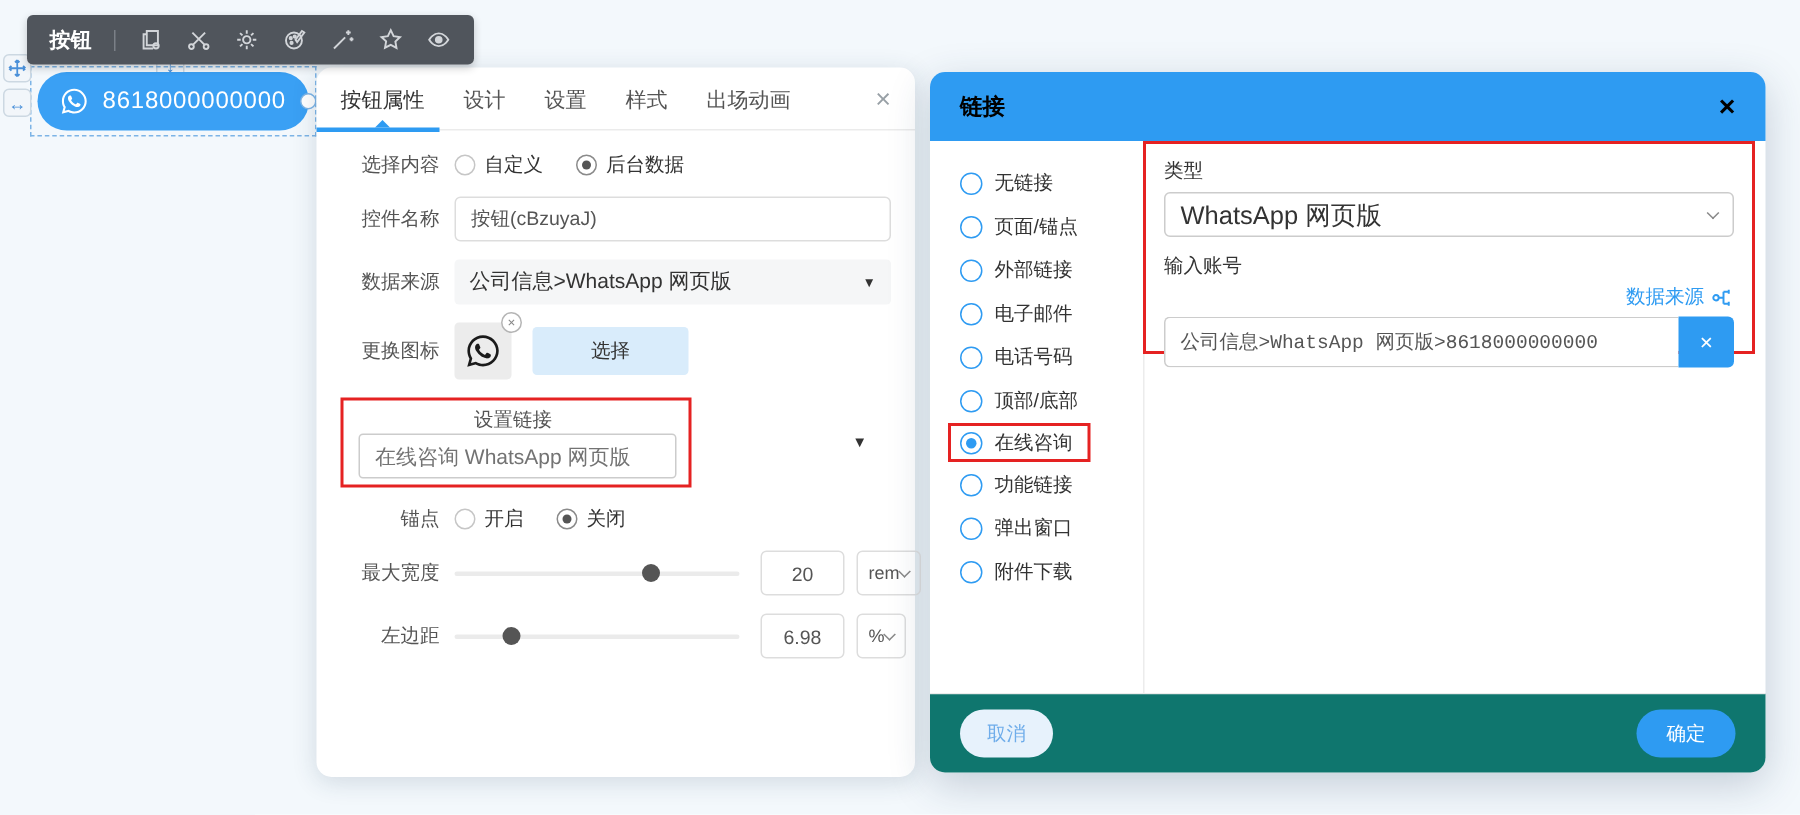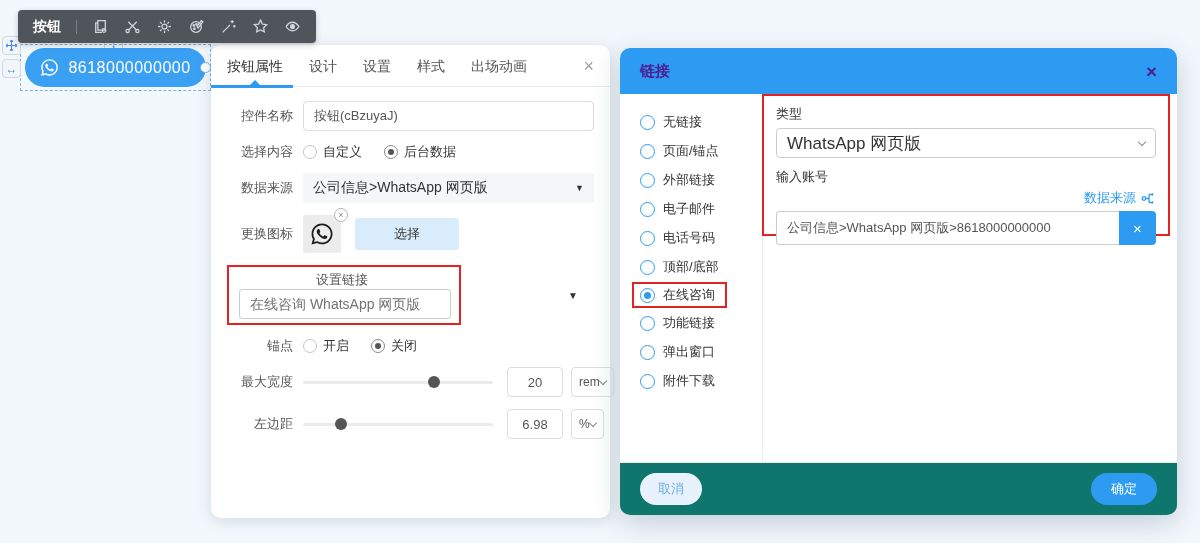--- a/index.html
+++ b/index.html
@@ -70,38 +70,38 @@
           transform:rotate(45deg); margin-top:-3px; flex:none; }
   .mode-btn { border:1px solid #ddd; border-radius:3px; padding:6px 9px; font-size:12px; color:#555; background:#fff;
               margin-right:18px; cursor:pointer; font-family:"Liberation Sans",sans-serif; }
   .align-icons { display:flex; gap:18px; align-items:center; }
   .align-ic { cursor:pointer; display:flex; }
 
   
   .dialog { position:absolute; left:620px; top:48px; width:557px; height:467px; background:#fff; border-radius:10px;
             box-shadow:0 8px 28px rgba(30,60,90,.22); z-index:25; }
   .dialog-header { height:46px; background:#2e9bf2; border-radius:10px 10px 0 0; display:flex; align-items:center;
-                   padding:0 20px; color:#4c1d95; }
+                   padding:0 20px; color:#000000; }
   .dialog-title { font-size:15px; font-weight:bold; }
   .dialog-close { margin-left:auto; font-size:19px; font-weight:bold; cursor:pointer; line-height:1; }
   .dialog-left { position:absolute; left:0; top:46px; bottom:53px; width:143px; border-right:1px solid #ececec;
                  padding:18px 0 0 20px; }
   .link-opt { display:flex; align-items:center; gap:8px; height:20px; margin-bottom:9px; font-size:13px; color:#333; cursor:pointer; }
   .link-opt.hl { border:2px solid #e52222; margin:-4px 0 5px -8px; padding:2px 10px 2px 6px; height:auto; width:fit-content; }
   .b-radio { width:15px; height:15px; border:1px solid #2e9bf2; border-radius:50%; flex:none; position:relative; background:#fff; }
   .b-radio.on::after { content:''; position:absolute; inset:3px; background:#2e9bf2; border-radius:50%; }
   .dialog-right { position:absolute; left:143px; top:46px; right:0; bottom:53px; }
   .red-box { position:absolute; left:-1px; top:0; right:7px; height:142px; border:2px solid #e52222; padding:9px 12px; }
   .fld-label { font-size:13px; color:#333; margin-bottom:5px; }
   .type-select { height:30px; border:1px solid #ccc; border-radius:4px; display:flex; align-items:center;
                  justify-content:space-between; padding:0 10px; font-size:17px; color:#333; margin-bottom:10px; cursor:pointer; }
   .ds-row { display:flex; justify-content:flex-end; align-items:center; gap:5px; color:#2e9bf2; font-size:13px; margin:-2px 0 4px; cursor:pointer; }
   .acct-row { display:flex; }
   .acct-input { flex:1; height:34px; border:1px solid #ccc; border-right:none; border-radius:4px 0 0 4px; padding:0 10px;
-                font-size:13px; color:#555; font-family:Liberation Sans, sans-serif; outline:none; }
+                font-size:13px; color:#555; font-family:Liberation Mono, monospace; outline:none; }
   .x-btn { width:37px; height:34px; background:#2e9bf2; color:#fff; border:none; border-radius:0 4px 4px 0;
            font-size:15px; cursor:pointer; }
   .dialog-footer { position:absolute; left:0; right:0; bottom:0; height:53px; border-top:1px solid #ececec;
                    border-radius:0 0 10px 10px; background:#0f766e; display:flex; align-items:center; padding:0 20px; }
   .btn-cancel { padding:7px 18px; border-radius:16px; background:#e7f2fc; color:#6fadea; font-size:13px; border:none;
                 cursor:pointer; font-family:"Liberation Sans",sans-serif; }
   .btn-ok { margin-left:auto; padding:7px 20px; border-radius:16px; background:#2e9bf2; color:#fff; font-size:13px;
             border:none; cursor:pointer; font-family:"Liberation Sans",sans-serif; }
 </style>
 </head>
@@ -182,39 +182,39 @@
       <span class="tab active">按钮属性</span>
       <span class="tab">设计</span>
       <span class="tab">设置</span>
       <span class="tab">样式</span>
       <span class="tab">出场动画</span>
       <span class="panel-close">×</span>
     </div>
     <div class="panel-body">
 
       <div class="row">
-        <span class="row-label">控件名称</span>
-        <input class="text-input" value="按钮(cBzuyaJ)" style="">
-      </div>
-
-      <div class="row">
         <span class="row-label">选择内容</span>
         <div class="radio-group">
           <span class="radio-item">
             <span class="radio"></span>
             <span>自定义</span>
           </span>
           <span class="radio-item">
             <span class="radio on"></span>
             <span>后台数据</span>
           </span>
         </div>
       </div>
 
       <div class="row">
+        <span class="row-label">控件名称</span>
+        <input class="text-input" value="按钮(cBzuyaJ)" style="">
+      </div>
+
+      <div class="row">
         <span class="row-label">数据来源</span>
         <div class="select-flat">
           <span>公司信息&gt;WhatsApp 网页版</span>
           <span class="caret-dark">▼</span>
         </div>
       </div>
 
       <div class="row">
         <span class="row-label">更换图标</span>
         <div class="icon-box">

